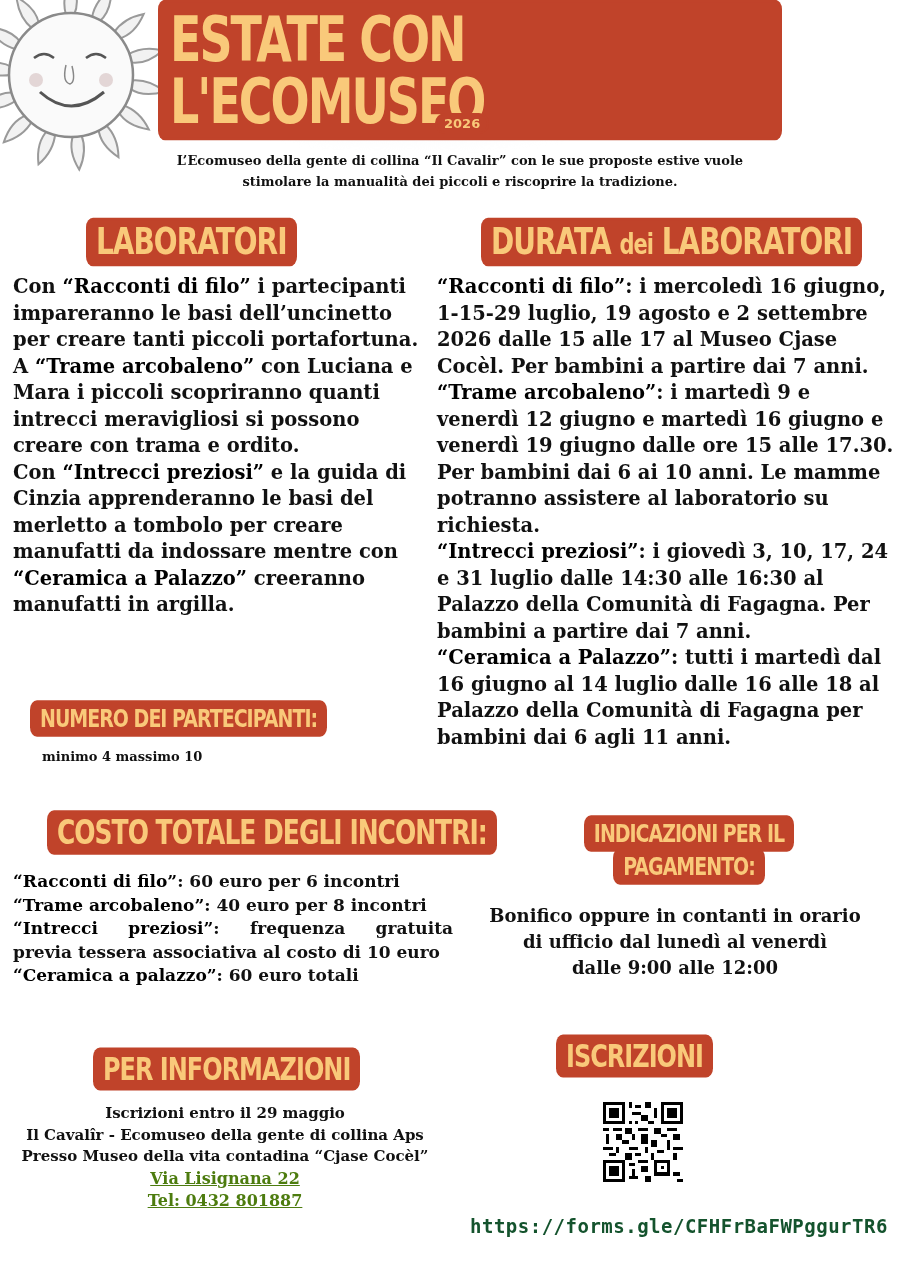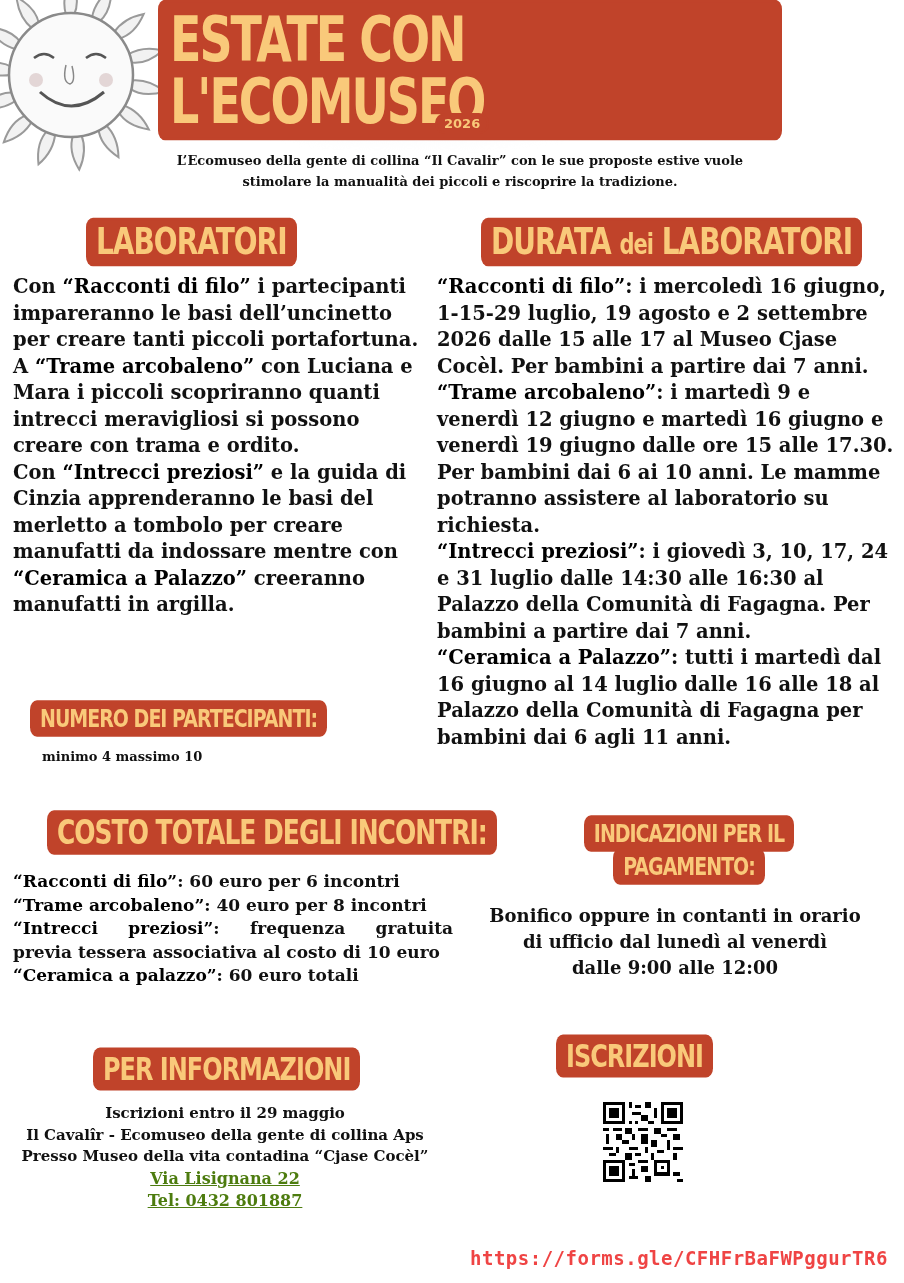--- a/index.html
+++ b/index.html
@@ -55,22 +55,21 @@
   .participants { left:42px; top:744px; font-size:13px; }
   .costs { left:13px; top:870px; width:440px; font-size:17px; line-height:23.5px; }
   .costs .justify { text-align:justify; text-align-last:justify; }
   .payment { left:470px; top:903px; width:410px; text-align:center; font-size:18px; line-height:26px; }
   .info { left:0px; top:1103px; width:450px; text-align:center; font-size:15px; line-height:21.5px; }
   .info a { color:#4d7c0f; text-decoration:underline; font-size:16px; }
   .qr { position:absolute; left:603px; top:1102px; width:80px; height:80px; }
   .url {
     position:absolute; left:470px; top:1215px; width:400px;
     font-family:"DejaVu Sans Mono", monospace; font-size:19px; font-weight:bold; letter-spacing:0.5px;
-    color:#ef4444;
-    margin-top:32px;
+    color:#14532d;
   }
 </style>
 </head>
 <body>
 
 <div class="sky"></div>
 
 <svg class="sun" viewBox="0 0 210 210">
   <g fill="#f2f2f2" stroke="#9a9a9a" stroke-width="2">
     <path d="M105 10 Q115 30 108 45 L100 45 Q95 28 105 10Z" transform="rotate(0 105 105)"></path>

